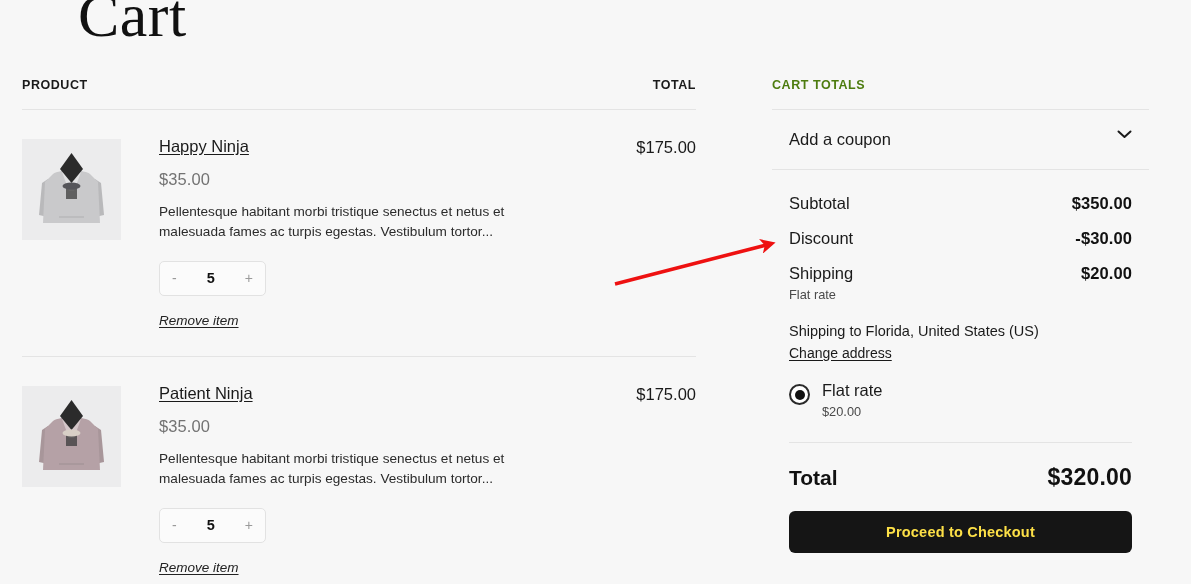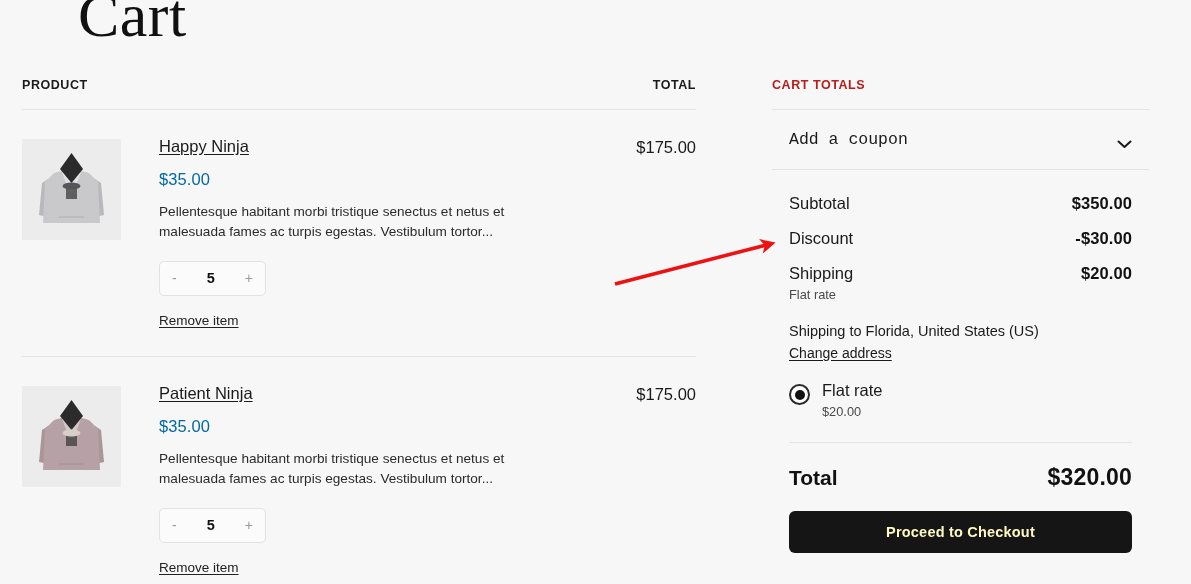--- a/index.html
+++ b/index.html
@@ -87,21 +87,21 @@
     color: #1a1a1a;
     text-decoration: underline;
     text-underline-offset: 2px;
     line-height: 1.25;
     display: inline-block;
   }
 
   .product-price {
     margin-top: 13px;
     font-size: 16.5px;
-    color: #0369a1;
+    color: #737373;
     letter-spacing: .1px;
   }
 
   .product-desc {
     margin-top: 13px;
     font-size: 13.6px;
     line-height: 1.52;
     color: #2b2b2b;
     max-width: 428px;
   }
@@ -130,20 +130,21 @@
     color: #111;
   }
 
   .remove-item {
     display: inline-block;
     margin-top: 17px;
     font-size: 13.5px;
     color: #222;
     text-decoration: underline;
     text-underline-offset: 2px;
+    font-style: italic;
   }
 
   .total-cell {
     width: 120px;
     flex: 0 0 120px;
     text-align: right;
     font-size: 16.5px;
     color: #1a1a1a;
     padding-top: 2px;
   }
@@ -154,32 +155,31 @@
     left: 772px;
     top: 78px;
     width: 377px;
   }
 
   .totals-title {
     font-size: 12.5px;
     font-weight: 700;
     letter-spacing: 0.55px;
     text-transform: uppercase;
-    color: #b91c1c;
+    color: #4d7c0f;
     padding-bottom: 17px;
     border-bottom: 1px solid #e4e4e4;
   }
 
   .coupon {
     display: flex;
-    align-items: flex-end;
+    align-items: flex-start;
     justify-content: space-between;
     padding: 20px 17px 20px 17px;
     border-bottom: 1px solid #e4e4e4;
-    font-family: Liberation Mono, monospace;
   }
   .coupon-label { font-size: 16.5px; color: #1a1a1a; }
   .chev { width: 15px; height: 9px; display: block; }
 
   .totals-body { padding: 16px 17px 0 17px; }
 
   .trow {
     display: flex;
     align-items: baseline;
     justify-content: space-between;
@@ -246,21 +246,21 @@
     padding: 21px 0 20px 0;
   }
   .grand-total-label { font-size: 21px; font-weight: 700; color: #111; }
   .grand-total-value { font-size: 23px; font-weight: 700; color: #111; letter-spacing: .2px; }
 
   .checkout-btn {
     display: block;
     width: 100%;
     height: 42px;
     background: #151515;
-    color: #fef9c3;
+    color: #fde047;
     border: none;
     border-radius: 6px;
     font-family: "Liberation Sans", sans-serif;
     font-size: 14.5px;
     font-weight: 700;
     letter-spacing: .2px;
     cursor: pointer;
     text-align: center;
   }
 

